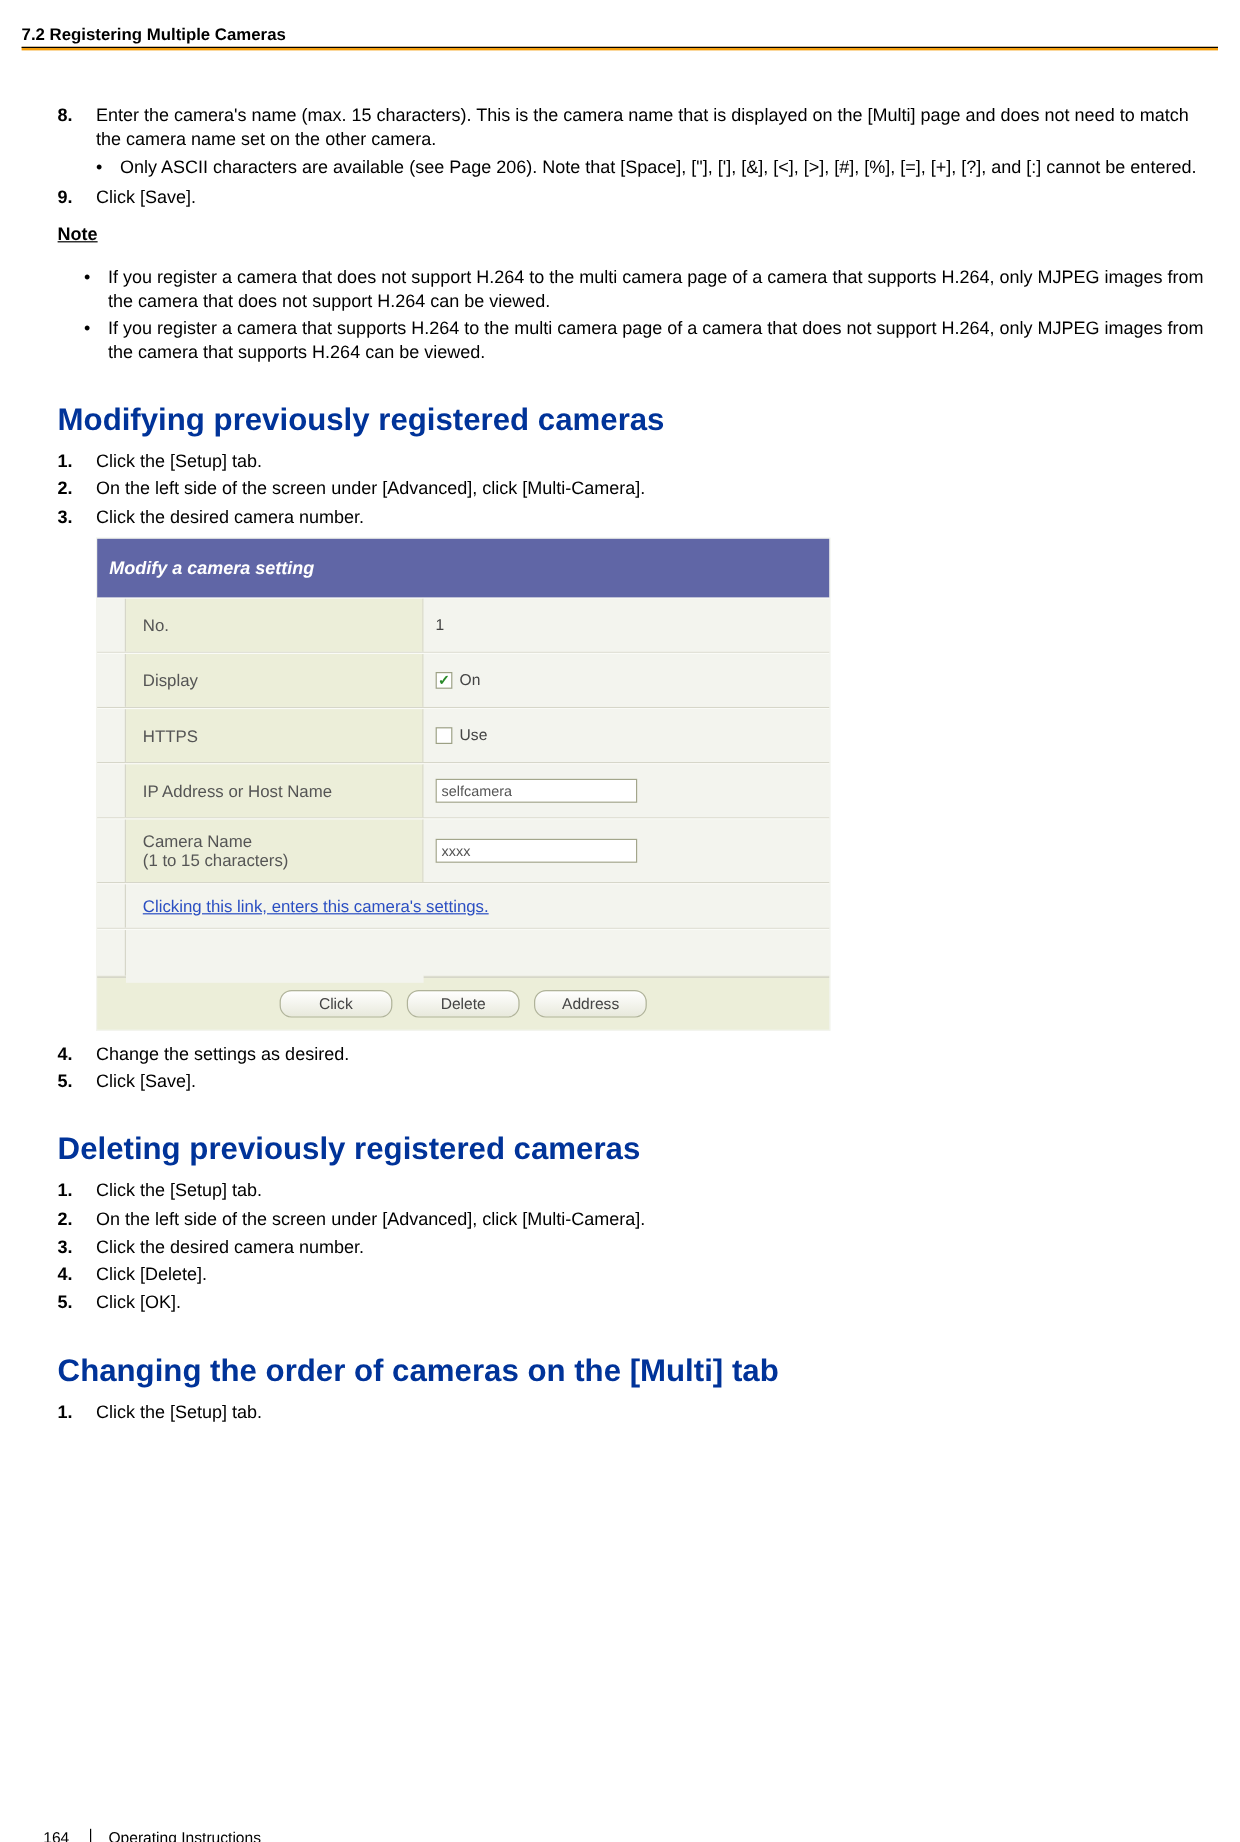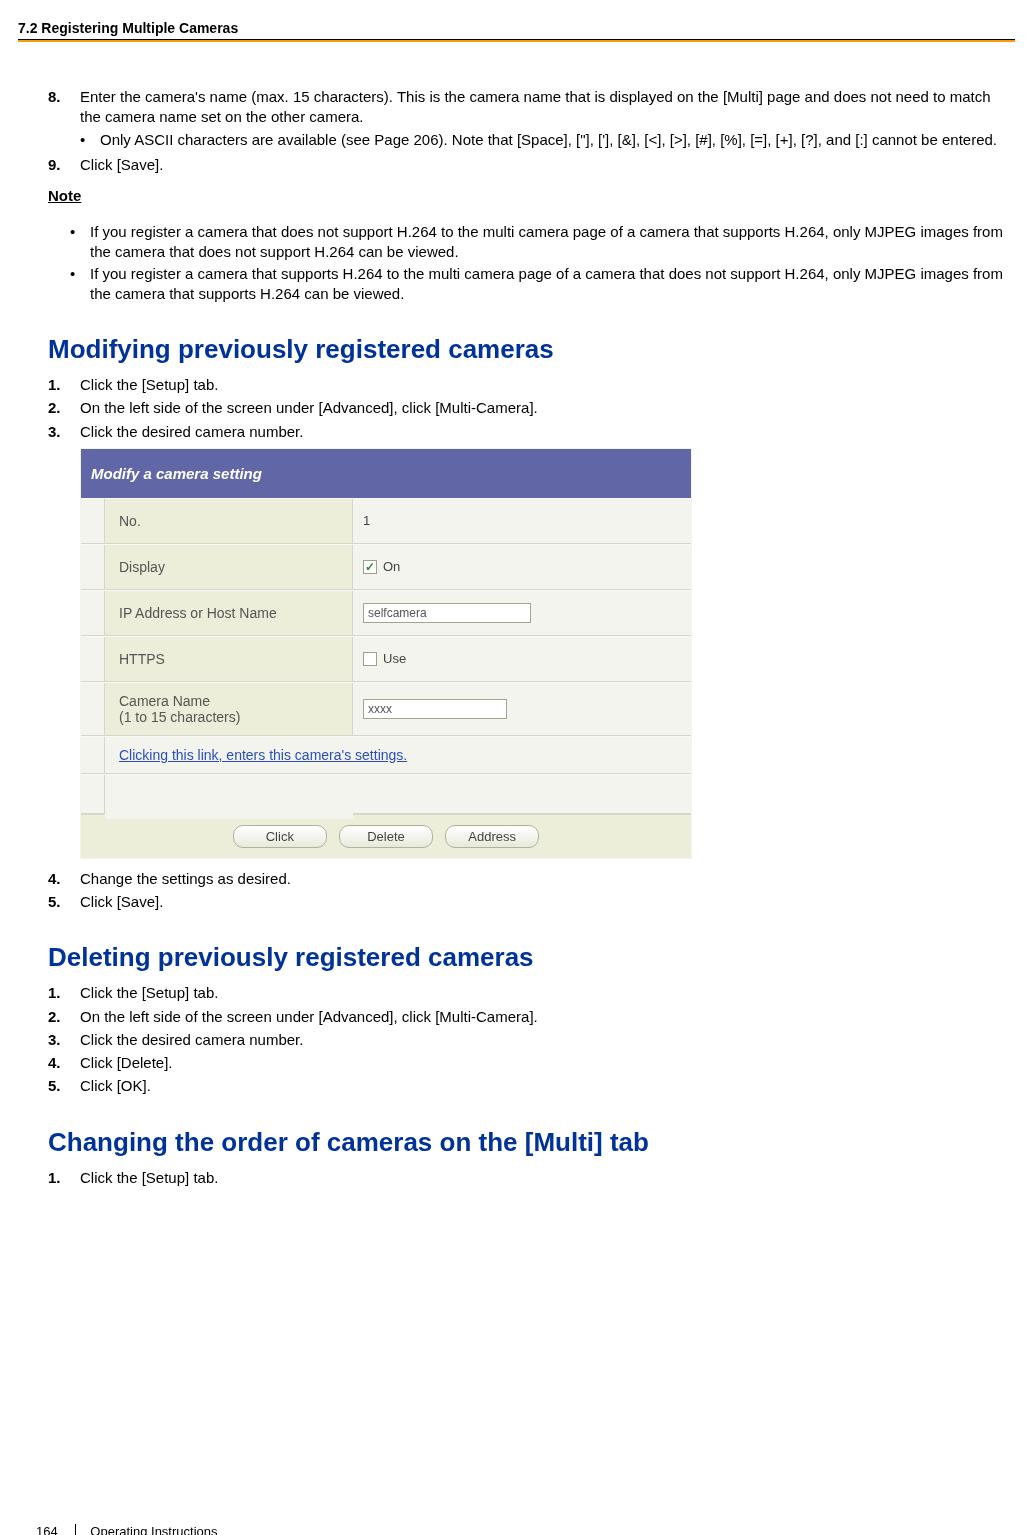--- a/index.html
+++ b/index.html
@@ -228,44 +228,44 @@
       <div class="shot-indent"></div>
       <div class="shot-label">Display</div>
       <div class="shot-value">
         <span class="shot-checkbox">✓</span>
         <span>On</span>
       </div>
     </div>
 
     <div class="shot-row">
       <div class="shot-indent"></div>
-      <div class="shot-label">IP Address or Host Name</div>
-      <div class="shot-value">
-        <input class="shot-input" style="width: 168px;" value="selfcamera">
-      </div>
-    </div>
-
-    <div class="shot-row">
-      <div class="shot-indent"></div>
       <div class="shot-label">HTTPS</div>
       <div class="shot-value">
         <span class="shot-checkbox"></span>
         <span>Use</span>
       </div>
     </div>
 
+    <div class="shot-row">
+      <div class="shot-indent"></div>
+      <div class="shot-label">IP Address or Host Name</div>
+      <div class="shot-value">
+        <input class="shot-input" style="width: 168px;" value="selfcamera">
+      </div>
+    </div>
+
 
     <div class="shot-row">
       <div class="shot-indent"></div>
       <div class="shot-label">
         <span>Camera Name</span>
         <span>(1 to 15 characters)</span>
       </div>
       <div class="shot-value">
-        <input class="shot-input" style="width: 144px;" value="xxxx">
+        <input class="shot-input" style="width: 168px;" value="xxxx">
       </div>
     </div>
 
     <div class="shot-row">
       <div class="shot-indent"></div>
       <a class="shot-link">Clicking this link, enters this camera's settings.</a>
     </div>
 
     <div class="shot-row shot-spacer-row">
       <div class="shot-indent"></div>

